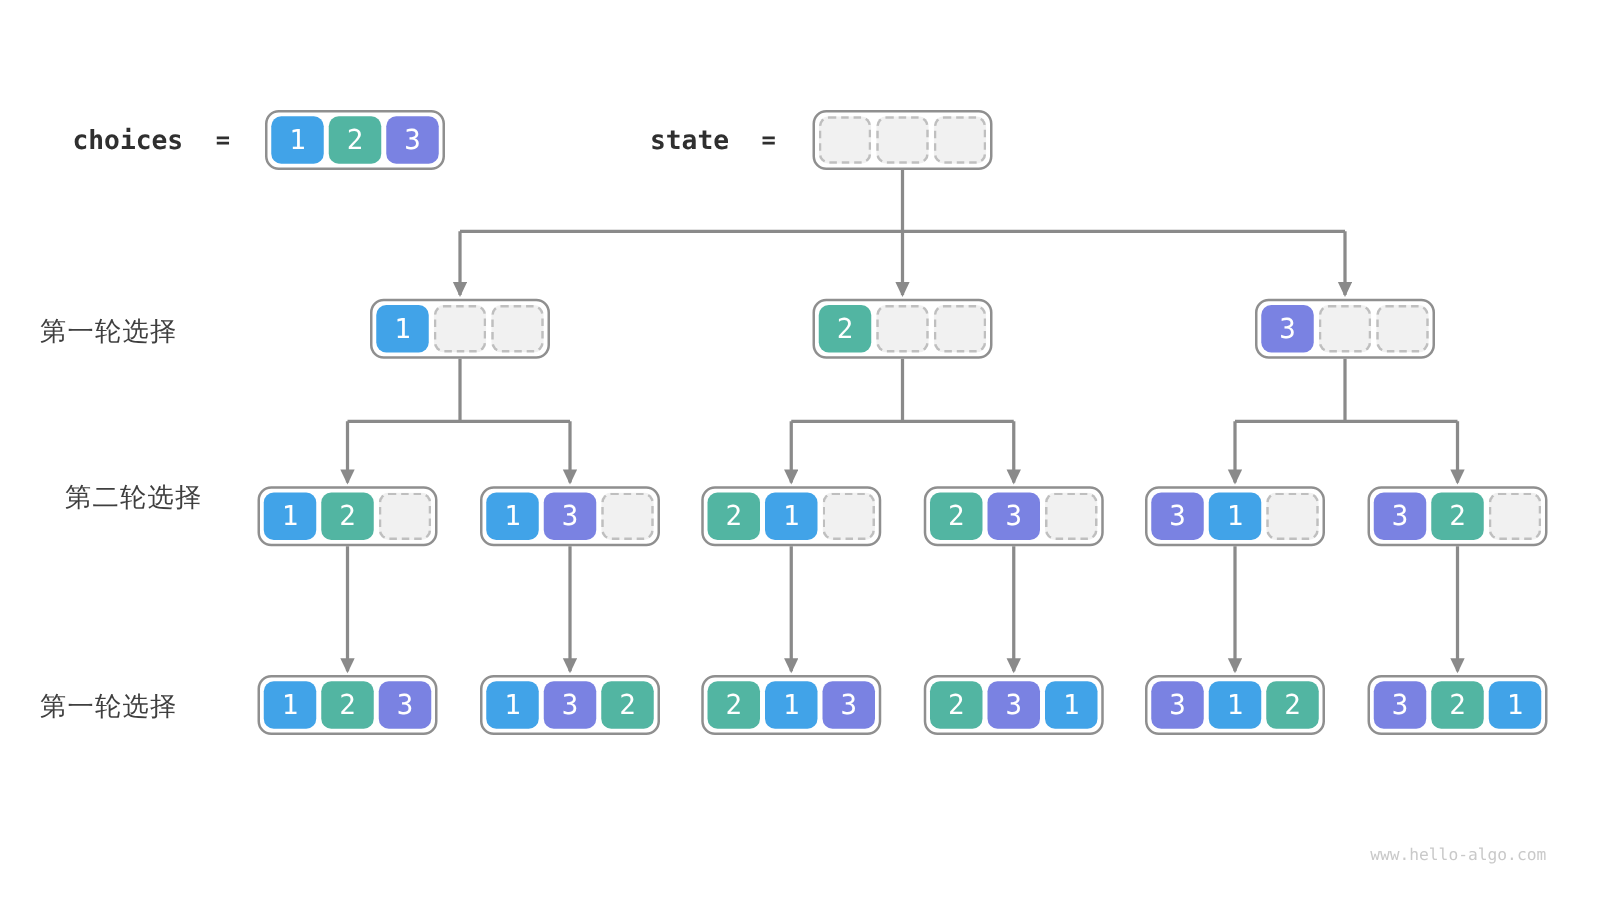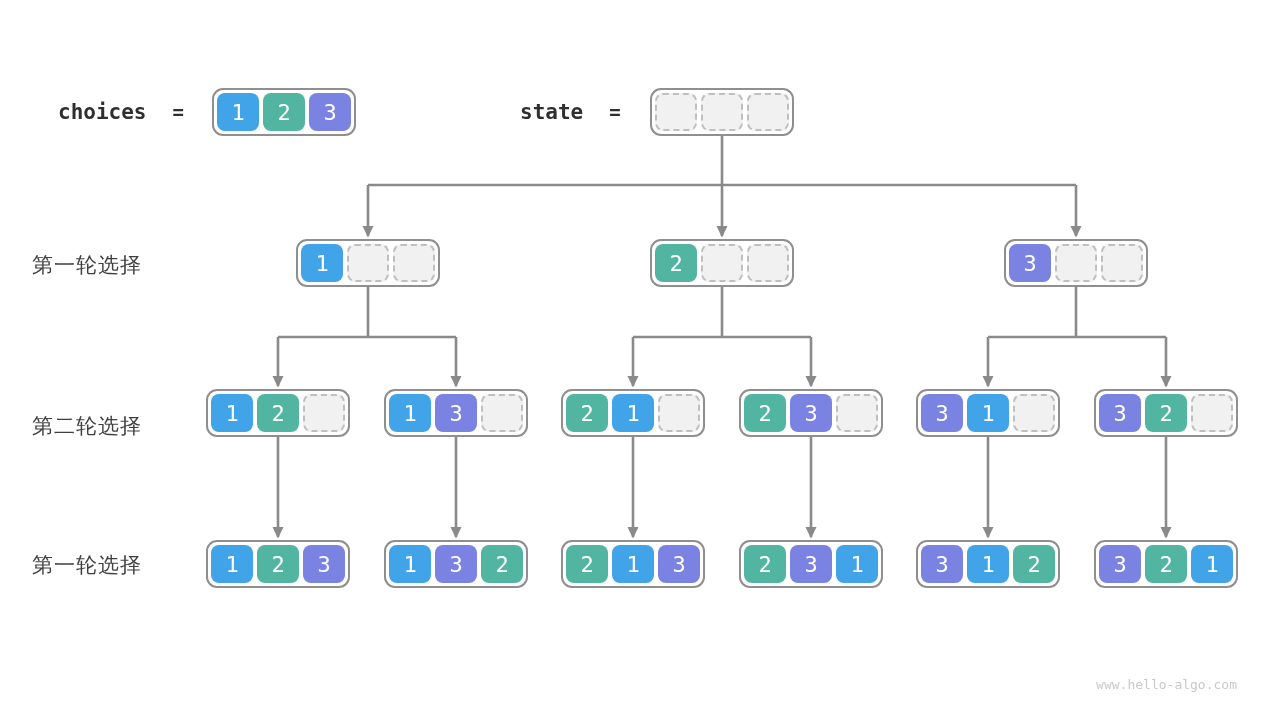--- a/index.html
+++ b/index.html
@@ -121,21 +121,21 @@
   </div>
   <div id="choices-box-slot"></div>
 
   <div class="top-group" style="left:520px; top:88px;">
     <span class="mono-label">state</span>
     <span class="equals">=</span>
   </div>
   <div id="state-box-slot"></div>
 
   <span class="row-label" style="top:251px;">第一轮选择</span>
-  <span class="row-label" style="top:412px;">第二轮选择</span>
+  <span class="row-label" style="top:384px;margin-left:20px;">第二轮选择</span>
   <span class="row-label" style="top:551px;">第一轮选择</span>
 
   <div id="nodes-slot"></div>
 
   <span class="watermark">www.hello-algo.com</span>
 <div class="array-box" style="left: 212px; top: 88px; border-color: rgb(143, 143, 143);">
       <div class="cell" style="background: rgb(65, 163, 232);">1</div>
       <div class="cell" style="background: rgb(82, 181, 162);">2</div>
       <div class="cell" style="background: rgb(122, 130, 226);">3</div>
     </div>

